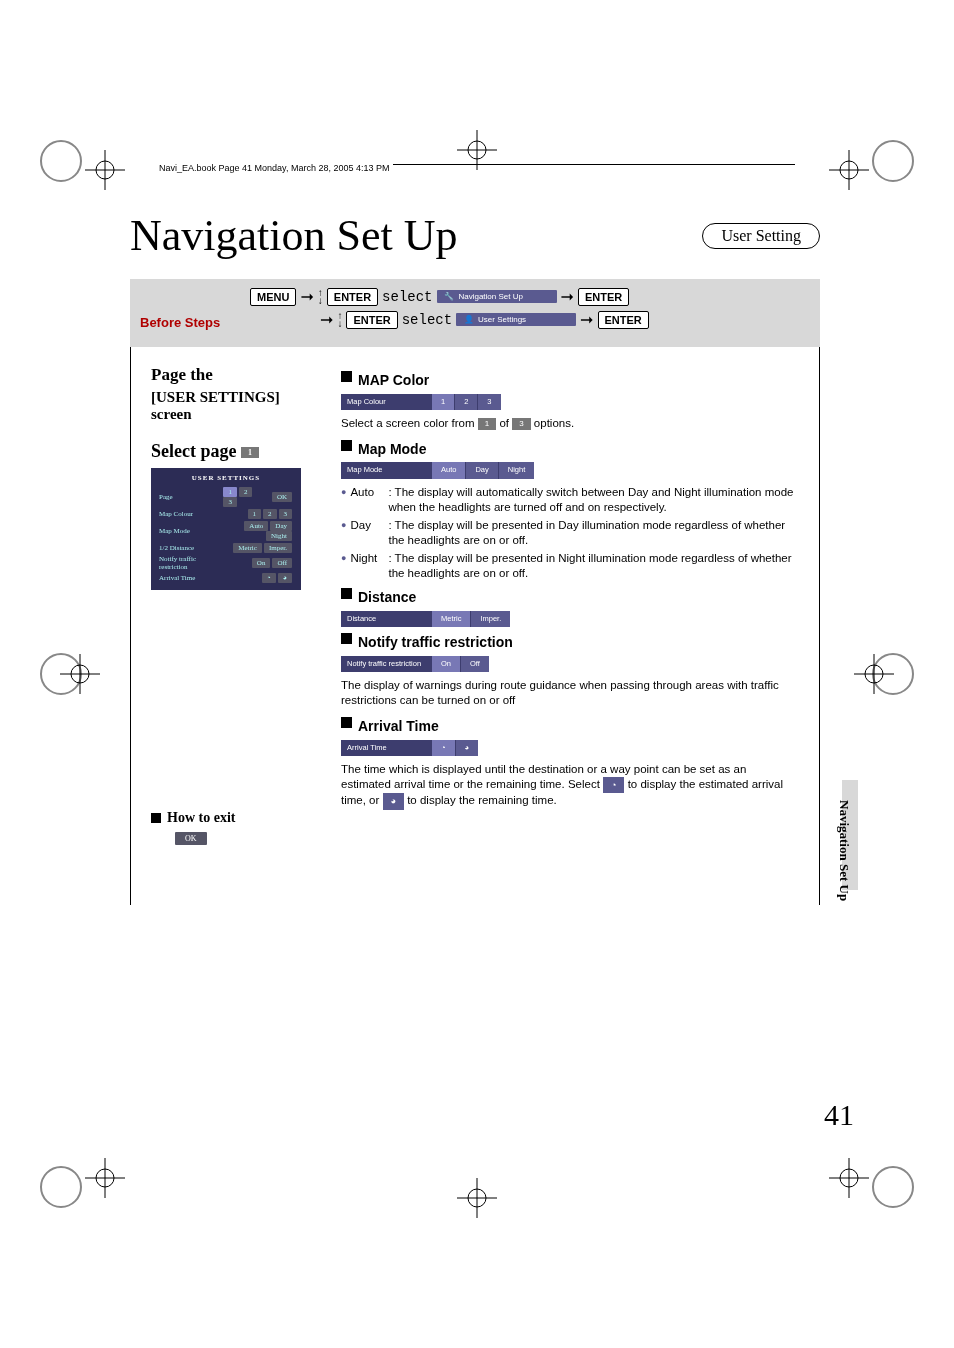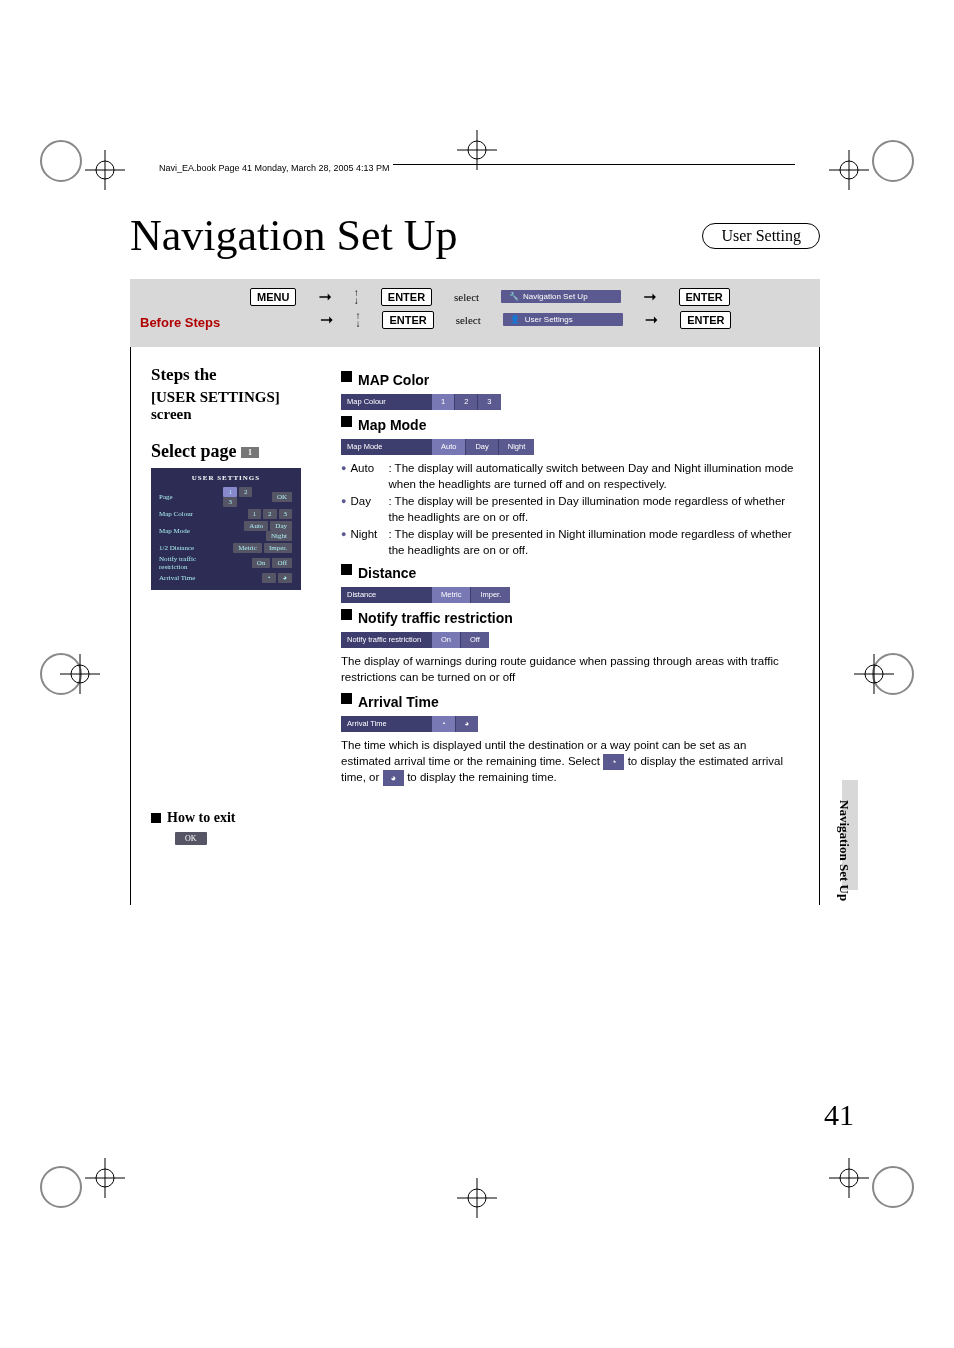--- a/index.html
+++ b/index.html
@@ -26,24 +26,24 @@
 
   .bookline { position:absolute; left:155px; top:164px; width:640px; border-top:0.5px solid #000; font-size:9px; padding-top:4px; }
   .bookline span { position:relative; top:-6px; background:#fff; padding:0 4px; }
 
   .title-row { display:flex; align-items:center; justify-content:space-between; margin-top:70px; }
   .title { font-size:44px; font-weight:normal; font-family: "Times New Roman", serif; letter-spacing:0; }
   .pill { border:1.5px solid #000; border-radius:20px; padding:3px 18px; font-size:16px; font-family:"Times New Roman", serif; }
 
   .before-steps-box { margin-top:18px; background:#d8d8d8; padding:8px 10px 14px 10px; position:relative; }
   .before-label { color:#b00000; font-weight:bold; font-size:13px; position:absolute; left:10px; top:36px; }
-  .step-row { display:flex; align-items:center; gap:22px; margin-left:110px; margin-bottom:4px; }
+  .step-row { display:flex; align-items:center; gap:4px; margin-left:110px; margin-bottom:4px; }
   .btn-box { border:1.5px solid #000; background:#fff; font-weight:bold; font-size:11px; padding:2px 6px; border-radius:2px; }
   .arrow-r { font-size:16px; }
-  .select-word { font-size:11px; font-family:Liberation Serif, serif; }
+  .select-word { font-size:14px; font-family:Liberation Mono, monospace; }
   .chip { background:#5a5a90; color:#fff; font-size:8px; padding:2px 8px; border-radius:1px; display:inline-flex; align-items:center; gap:4px; }
   .chip-long { width:120px; }
   .updown { display:inline-flex; flex-direction:column; font-size:10px; line-height:8px; }
 
   .body-frame { border:0.5px solid #000; border-top:none; border-bottom:none; padding:18px 20px 60px 20px; margin-top:0; min-height:540px; position:relative; display:flex; }
   .left-col { width:190px; flex:0 0 190px; font-family:"Times New Roman",serif; }
   .left-col h3 { font-size:17px; font-weight:bold; margin-bottom:4px; }
   .left-col .line2 { font-size:15px; font-weight:bold; letter-spacing:0px; }
   .left-col .selectpage { font-size:18px; font-weight:bold; margin-top:18px; }
   .mini { background:#2c2c55; width:150px; padding:6px 6px; margin-top:6px; font-size:7px; color:#fff; }
@@ -163,21 +163,21 @@
       <span class="btn-box">ENTER</span>
       <span class="select-word">select</span>
       <span class="chip chip-long">👤 <span>User Settings</span></span>
       <span class="arrow-r">➞</span>
       <span class="btn-box">ENTER</span>
     </div>
   </div>
 
   <div class="body-frame">
     <div class="left-col">
-      <h3>Steps the</h3>
+      <h3>Page the</h3>
       <div class="line2">[USER SETTINGS]</div>
       <div class="line2">screen</div>
 
       <div class="selectpage">
         <span>Select page</span>
         <span class="inline-chip">1</span>
       </div>
 
       <div class="mini">
         <div class="mini-title">USER SETTINGS</div>
@@ -224,20 +224,23 @@
       <div class="sec-head">
           <span class="sq"></span>
           <span>MAP Color</span>
         </div>
       <div class="opt-bar">
         <span class="lbl">Map Colour</span>
         <span class="opt sel">1</span>
         <span class="opt">2</span>
         <span class="opt">3</span>
       </div>
+      <div class="desc">
+        <span>Select a screen color from </span><span class="inline-chip">1</span><span> of </span><span class="inline-chip">3</span><span> options.</span>
+      </div>
 
       <div class="sec-head">
           <span class="sq"></span>
           <span>Map Mode</span>
         </div>
       <div class="opt-bar">
         <span class="lbl">Map Mode</span>
         <span class="opt sel">Auto</span>
         <span class="opt">Day</span>
         <span class="opt">Night</span>

